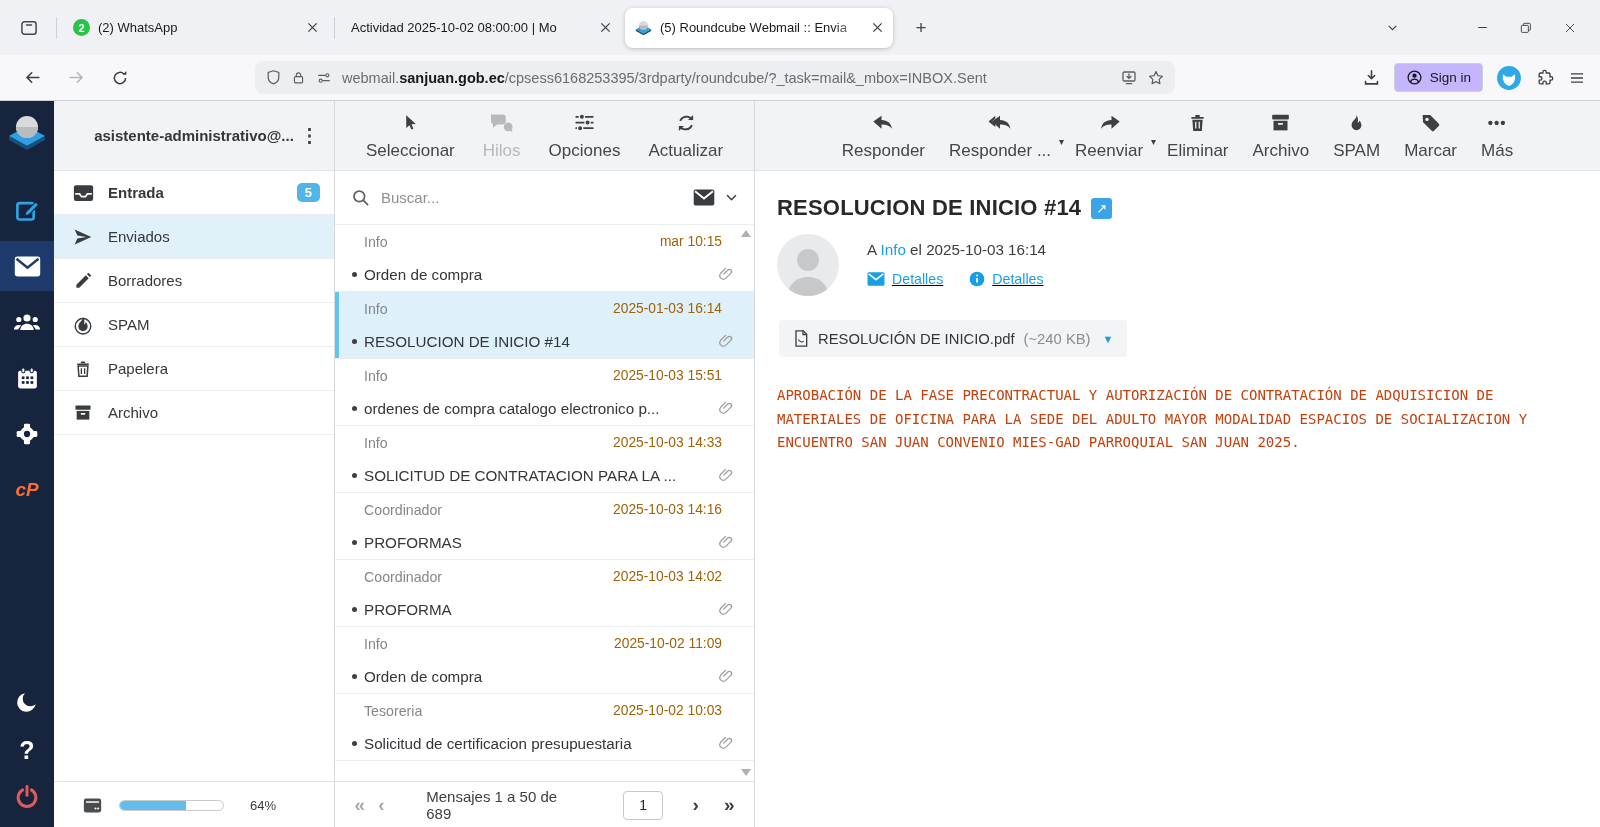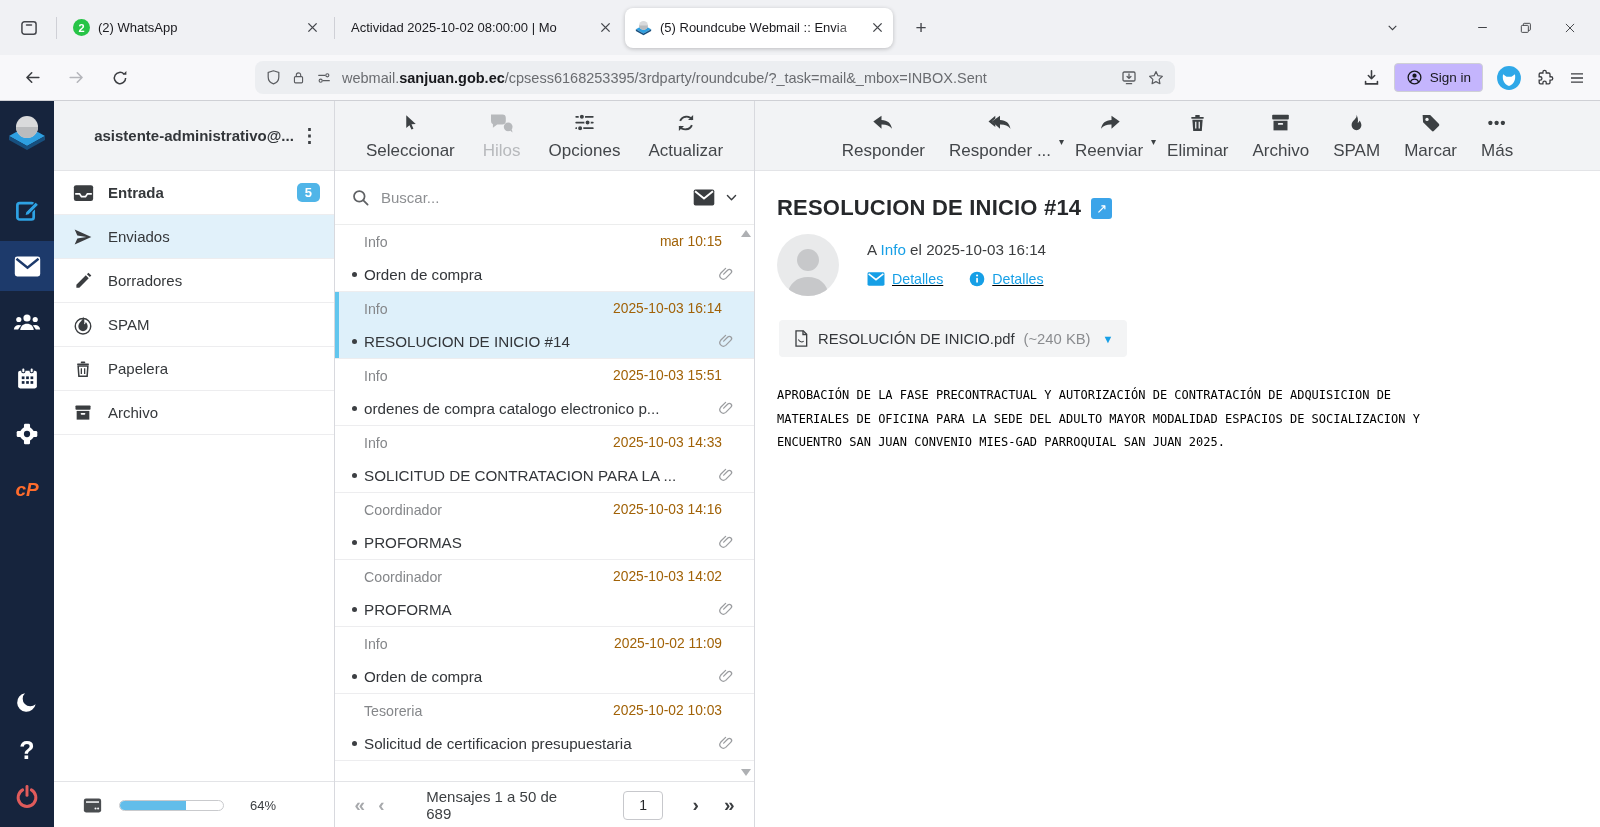--- a/index.html
+++ b/index.html
@@ -113,21 +113,21 @@
   .r-meta { display:flex; gap:28px; margin-top:13px; }
   .avatar { width:62px; height:62px; border-radius:50%; background:#e9eaeb; overflow:hidden; display:flex; align-items:flex-end; justify-content:center; }
   .metaline { margin-top:7px; font-size:15.2px; color:#3b3d3f; }
   .metaline a { color:#169fe6; text-decoration:none; }
   .metalinks { margin-top:13px; display:flex; gap:26px;text-decoration:underline; }
   .mlink { display:flex; align-items:center; gap:7px; color:#169fe6; font-size:14.2px; text-decoration:none; }
   .attachment { margin-top:24px; display:inline-flex; align-items:center; gap:9px; background:#f3f4f5; border-radius:4px; padding:9px 14px; margin-left:2px; }
   .att-name { font-size:14.8px; color:#33363a; }
   .att-size { font-size:14.8px; color:#8b8d90; }
   .att-caret { font-size:11px; color:#169fe6; margin-left:3px; }
-  .r-body { margin-top:27px; font-family:"DejaVu Sans Mono", monospace; font-size:12px; line-height:23.6px; color:#000000; }
+  .r-body { margin-top:27px; font-family:"DejaVu Sans Mono", monospace; font-size:14px; line-height:23.6px; color:#c2410c; }
 
   svg { display:block; }
 </style>
 </head>
 <body>
 
 <div class="chrome">
   <div class="tabstrip">
     <div class="ffview">
       <svg width="20" height="20" viewBox="0 0 24 24">
@@ -512,21 +512,21 @@
               <svg width="16" height="17" viewBox="0 0 24 24">
                 <path d="M8.5 11.5l6.2-6.2a3.3 3.3 0 014.7 4.7l-7.8 7.8a5.4 5.4 0 01-7.6-7.6l7.4-7.4" fill="none" stroke="currentColor" stroke-width="1.9" stroke-linecap="round"></path>
               </svg>
             </span>
           </div>
       </div>
 
       <div class="entry selected">
         <div class="mrow head">
             <span class="msender">Info</span>
-            <span class="mdate">2025-10-03 16:14</span>
+            <span class="mdate">2025-01-03 16:14</span>
           </div>
         <div class="mrow subj">
             <span class="bullet"></span>
             <span class="msubject">RESOLUCION DE INICIO #14</span>
             <span class="mclip">
               <svg width="16" height="17" viewBox="0 0 24 24">
                 <path d="M8.5 11.5l6.2-6.2a3.3 3.3 0 014.7 4.7l-7.8 7.8a5.4 5.4 0 01-7.6-7.6l7.4-7.4" fill="none" stroke="currentColor" stroke-width="1.9" stroke-linecap="round"></path>
               </svg>
             </span>
           </div>

